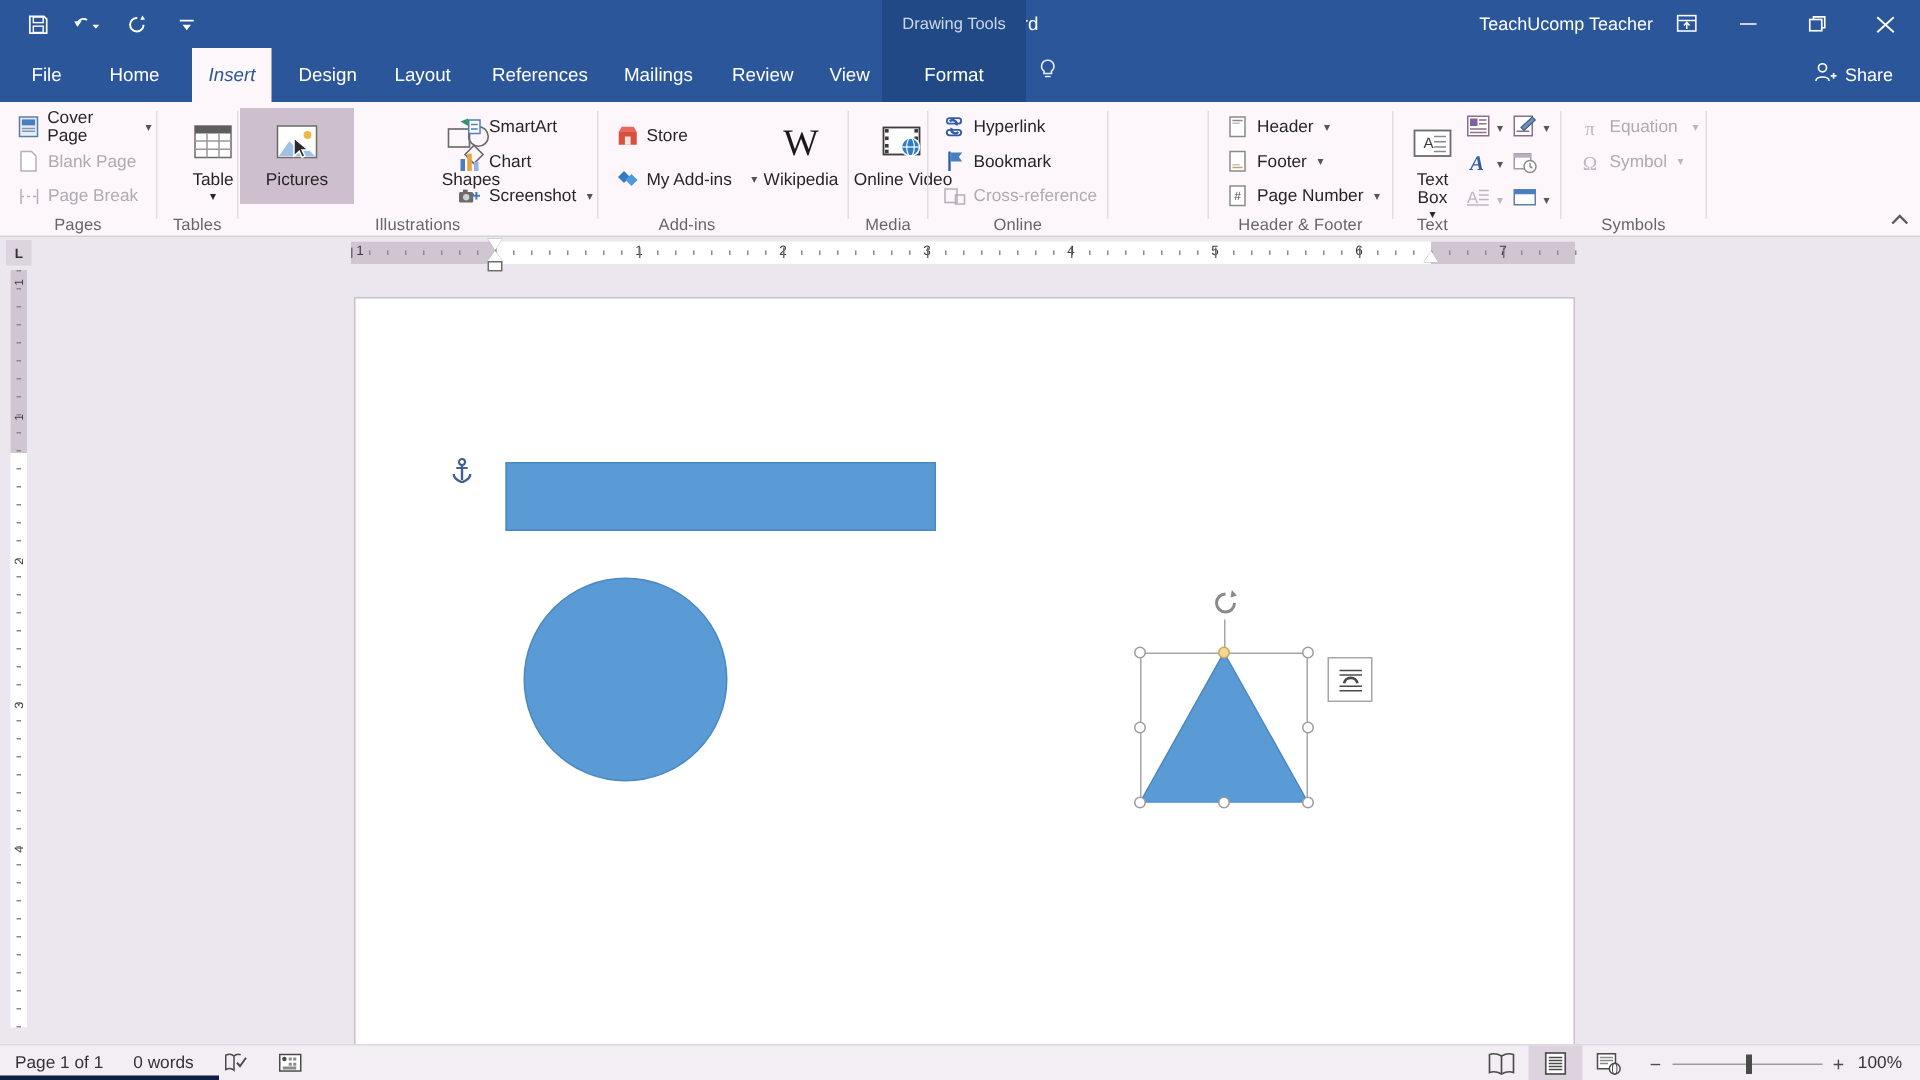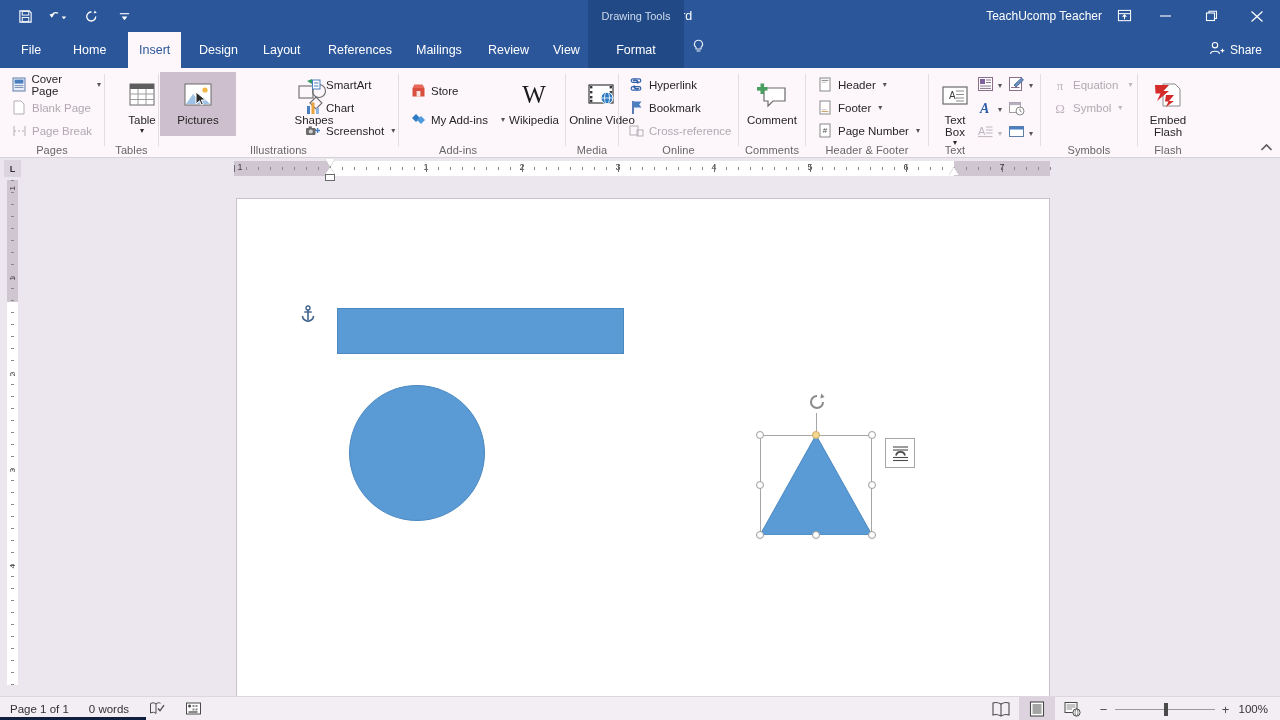--- a/index.html
+++ b/index.html
@@ -45,21 +45,21 @@
 
   
   .tabstrip {
     position: absolute; top: 32px; left: 0; width: 1280px; height: 36px;
     background: #2b579a;
   }
   .tab {
     position: absolute; top: 0; height: 36px; line-height: 36px;
     color: #ffffff; font-size: 12.5px; padding: 0 11px; cursor: default;
   }
-  .tab.active { background: #fdf6fb; color: #2b579a; }
+  .tab.active { background: #fdf6fb; color: #2b579a; font-style: italic; }
   .tab.ctx { background: #204986; }
   .tellme {
     position: absolute; left: 692px; top: 0; height: 36px; line-height: 36px;
     color: #e6ecf6; font-size: 12px; display: flex; align-items: center; gap: 7px;
   }
   .share-btn {
     position: absolute; right: 10px; top: 5px; height: 26px;
     display: flex; align-items: center; gap: 5px; color: #fff; font-size: 12px;
     padding: 0 8px;
   }
@@ -489,35 +489,20 @@
               <rect x="1" y="2" width="8" height="9" fill="none" stroke="#b5aeb5" stroke-width="1"></rect>
               <rect x="8" y="6" width="6" height="6" fill="none" stroke="#b5aeb5" stroke-width="1"></rect>
             </svg>
         </span>
         <span>Cross-reference</span>
       </div>
       <div class="gtitle">Online</div>
     </div>
     <div class="gsep" style="left:738px"></div>
 
-    <div class="rgroup" style="left:739px;width:66px">
-      <div class="bigbtn" style="left:5px;width:56px">
-        <span class="ico">
-          <svg width="32" height="28" viewBox="0 0 32 28">
-              <path d="M8 6 H29 V19 H17 L12 24 V19 H8z" fill="#fff" stroke="#6b6b6b" stroke-width="1.2"></path>
-              <g fill="#4a9e5f">
-                <rect x="4.5" y="1.5" width="3.6" height="10.5"></rect>
-                <rect x="1" y="5" width="10.5" height="3.6"></rect>
-              </g>
-            </svg>
-        </span>
-        <span class="lbl">Comment</span>
-      </div>
-      <div class="gtitle">Comments</div>
-    </div>
     <div class="gsep" style="left:805px"></div>
 
     <div class="rgroup" style="left:806px;width:122px">
       <div class="smallbtn" style="left:8px;top:6px">
         <span class="si">
           <svg width="12" height="15" viewBox="0 0 12 15">
               <rect x="1" y="1" width="10" height="13" fill="#fff" stroke="#8a8a8a" stroke-width="1"></rect>
               <line x1="2.6" y1="3.4" x2="9.4" y2="3.4" stroke="#8a8a8a"></line>
               <line x1="2.6" y1="5.2" x2="7.5" y2="5.2" stroke="#c6c0c6"></line>
             </svg>
@@ -648,33 +633,20 @@
               <text x="7" y="12" font-family="Liberation Serif, serif" font-size="13" text-anchor="middle" fill="#bdb6bd">Ω</text>
             </svg>
         </span>
         <span>Symbol</span>
         <span class="tiny-caret" style="color:#bdb6bd">▾</span>
       </div>
       <div class="gtitle">Symbols</div>
     </div>
     <div class="gsep" style="left:1137px"></div>
 
-    <div class="rgroup" style="left:1138px;width:60px">
-      <div class="bigbtn" style="left:2px;width:56px">
-        <span class="ico">
-          <svg width="30" height="28" viewBox="0 0 30 28">
-              <path d="M10 2 H22 L27 7 V24 H10z" fill="#fff" stroke="#8a8a8a" stroke-width="1"></path>
-              <path d="M2 3 H16 L10.5 9 H16 L4 19 L7.5 11.5 H2.5z" fill="#d42b2b"></path>
-              <path d="M13 13 L21 13 L16 19 L21 19 L13 25 L15.4 19.5 H12z" fill="#d42b2b"></path>
-            </svg>
-        </span>
-        <span class="lbl">Embed Flash</span>
-      </div>
-      <div class="gtitle">Flash</div>
-    </div>
 
     <div class="collapse-ribbon">
       <svg width="15" height="11" viewBox="0 0 15 11">
           <path d="M2.5 8 L7.5 3 L12.5 8" fill="none" stroke="#5b5b5b" stroke-width="1.6"></path>
         </svg>
     </div>
   </div>
 
   <div class="workarea">
 

